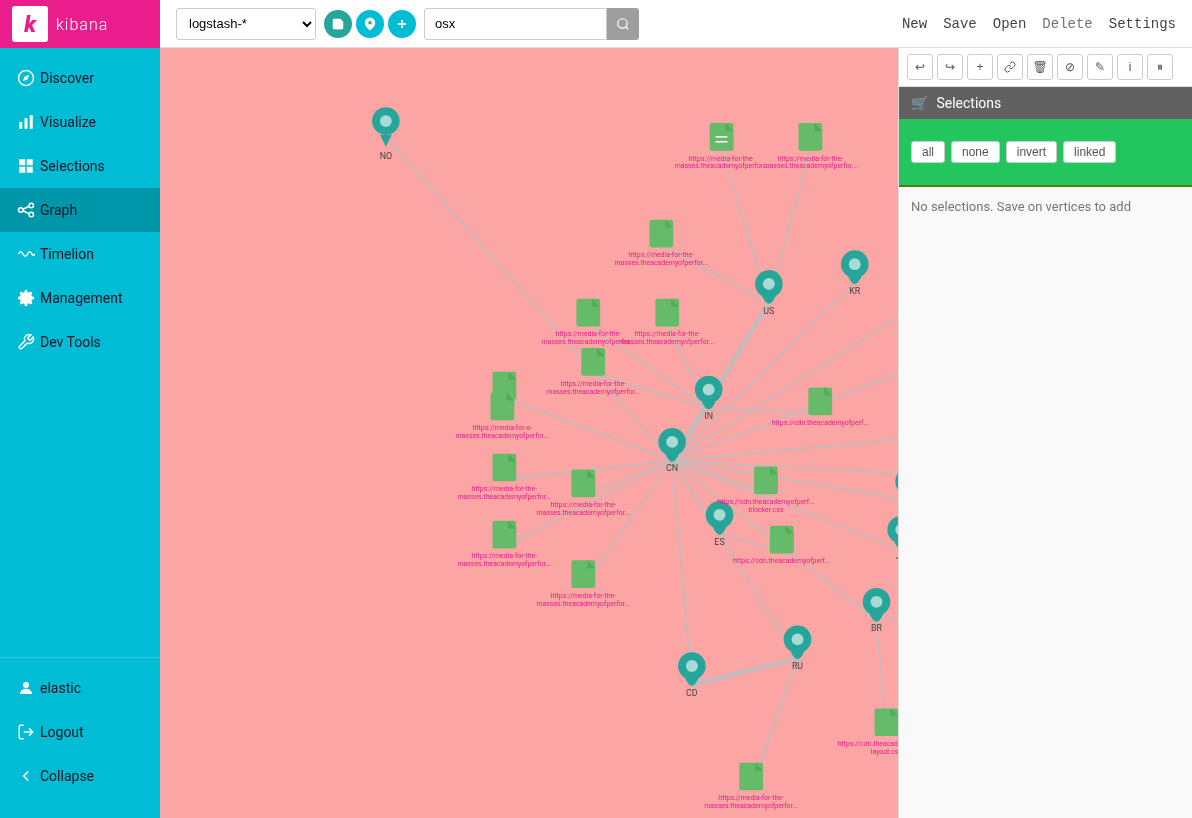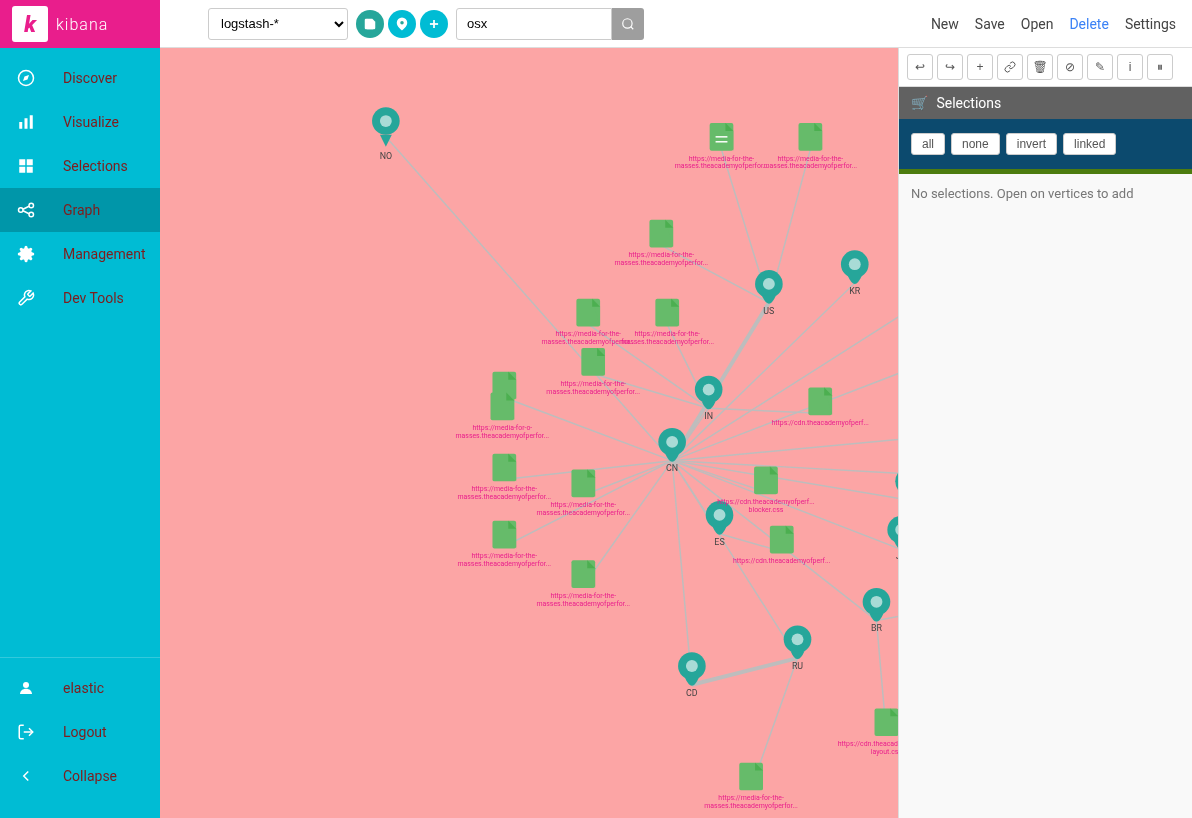--- a/index.html
+++ b/index.html
@@ -44,25 +44,25 @@
       letter-spacing: 1px;
     }
     .nav-items {
       flex: 1;
       padding-top: 8px;
     }
     .nav-item {
       display: flex;
       align-items: center;
       padding: 12px 16px;
-      color: #7f1d1d;
+      color: #0f172a;
       cursor: pointer;
       font-size: 14px;
       font-weight: 400;
-      gap: 27px;
+      gap: 4px;
     }
     .nav-item.active { background: rgba(0,0,0,0.2); }
     .nav-icon {
       width: 20px;
       height: 20px;
       display: flex;
       align-items: center;
       justify-content: center;
       flex-shrink: 0;
     }
@@ -94,21 +94,20 @@
     }
     .index-select {
       border: 1px solid #ccc;
       border-radius: 3px;
       padding: 4px 8px;
       font-size: 13px;
       background: white;
       height: 32px;
       min-width: 140px;
       cursor: pointer;
-      margin-left: 32px;
     }
     .topbar-icons {
       display: flex;
       gap: 4px;
     }
     .topbar-icon-btn {
       width: 28px;
       height: 28px;
       border-radius: 50%;
       display: flex;
@@ -119,47 +118,48 @@
       border: none;
     }
     .topbar-icon-btn.green { background: #26a69a; color: white; }
     .topbar-icon-btn.teal { background: #00bcd4; color: white; }
     .search-input {
       border: 1px solid #ccc;
       border-radius: 3px 0 0 3px;
       padding: 4px 10px;
       font-size: 13px;
       height: 32px;
-      width: 156px;
+      width: 183px;
       outline: none;
     }
     .search-btn {
       background: #9e9e9e;
       border: none;
       border-radius: 0 3px 3px 0;
       width: 32px;
       height: 32px;
       color: white;
       cursor: pointer;
       display: flex;
       align-items: center;
       justify-content: center;
     }
     .topbar-spacer { flex: 1; }
     .topbar-actions {
       display: flex;
       gap: 16px;
       align-items: center;
+      font-family: Liberation Mono, monospace;
     }
     .topbar-action {
       font-size: 14px;
       color: #444;
       cursor: pointer;
     }
-    .topbar-action.muted { color: #3b82f6; }
+    .topbar-action.muted { color: #737373; }
 
     
     .content {
       flex: 1;
       display: flex;
       overflow: hidden;
     }
 
     
     .graph-canvas {
@@ -205,23 +205,23 @@
       color: white;
       padding: 8px 12px;
       display: flex;
       align-items: center;
       gap: 8px;
       font-size: 14px;
     }
     .selection-buttons {
       display: flex;
       gap: 6px;
-      padding: 14px 12px;
-      border-bottom: 5px solid #4d7c0f;
-      background: #0c4a6e;
+      padding: 22px 12px;
+      border-bottom: 2px solid #4d7c0f;
+      background: #22c55e;
     }
     .sel-btn {
       border: 1px solid #ccc;
       border-radius: 3px;
       padding: 3px 10px;
       font-size: 12px;
       cursor: pointer;
       background: white;
       color: #555;
     }
@@ -291,20 +291,28 @@
       <div class="nav-icon">
         <svg width="18" height="18" viewBox="0 0 24 24" fill="none" stroke="white" stroke-width="2">
             <circle cx="5" cy="12" r="3"></circle>
             <circle cx="19" cy="6" r="3"></circle>
             <circle cx="19" cy="18" r="3"></circle>
             <line x1="8" y1="11" x2="16" y2="7"></line>
             <line x1="8" y1="13" x2="16" y2="17"></line>
           </svg>
       </div>
       <span>Graph</span>
+    </div>
+    <div class="nav-item">
+      <div class="nav-icon">
+        <svg width="18" height="18" viewBox="0 0 24 24" fill="none" stroke="white" stroke-width="2">
+            <path d="M2 12 Q5 6 8 12 Q11 18 14 12 Q17 6 20 12 Q22 15 24 12"></path>
+          </svg>
+      </div>
+      <span>Timelion</span>
     </div>
     <div class="nav-item">
       <div class="nav-icon">
         <svg width="18" height="18" viewBox="0 0 24 24" fill="white">
             <path d="M12 15a3 3 0 1 0 0-6 3 3 0 0 0 0 6z"></path>
             <path d="M19.4 15a1.65 1.65 0 0 0 .33 1.82l.06.06a2 2 0 0 1-2.83 2.83l-.06-.06a1.65 1.65 0 0 0-1.82-.33 1.65 1.65 0 0 0-1 1.51V21a2 2 0 0 1-4 0v-.09A1.65 1.65 0 0 0 9 19.4a1.65 1.65 0 0 0-1.82.33l-.06.06a2 2 0 0 1-2.83-2.83l.06-.06A1.65 1.65 0 0 0 4.68 15a1.65 1.65 0 0 0-1.51-1H3a2 2 0 0 1 0-4h.09A1.65 1.65 0 0 0 4.6 9a1.65 1.65 0 0 0-.33-1.82l-.06-.06a2 2 0 0 1 2.83-2.83l.06.06A1.65 1.65 0 0 0 9 4.68a1.65 1.65 0 0 0 1-1.51V3a2 2 0 0 1 4 0v.09a1.65 1.65 0 0 0 1 1.51 1.65 1.65 0 0 0 1.82-.33l.06-.06a2 2 0 0 1 2.83 2.83l-.06.06A1.65 1.65 0 0 0 19.4 9a1.65 1.65 0 0 0 1.51 1H21a2 2 0 0 1 0 4h-.09a1.65 1.65 0 0 0-1.51 1z" fill="white" stroke="none"></path>
           </svg>
       </div>
       <span>Management</span>
     </div>
@@ -717,16 +725,16 @@
         <span>Selections</span>
       </div>
 
       <div class="selection-buttons">
         <button class="sel-btn">all</button>
         <button class="sel-btn">none</button>
         <button class="sel-btn">invert</button>
         <button class="sel-btn">linked</button>
       </div>
 
-      <div class="panel-message">No selections. Open on vertices to add</div>
+      <div class="panel-message">No selections. Save on vertices to add</div>
     </div>
   </div>
 </div>
 
 </body></html>

